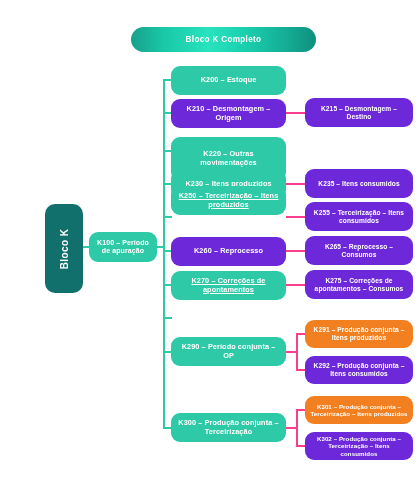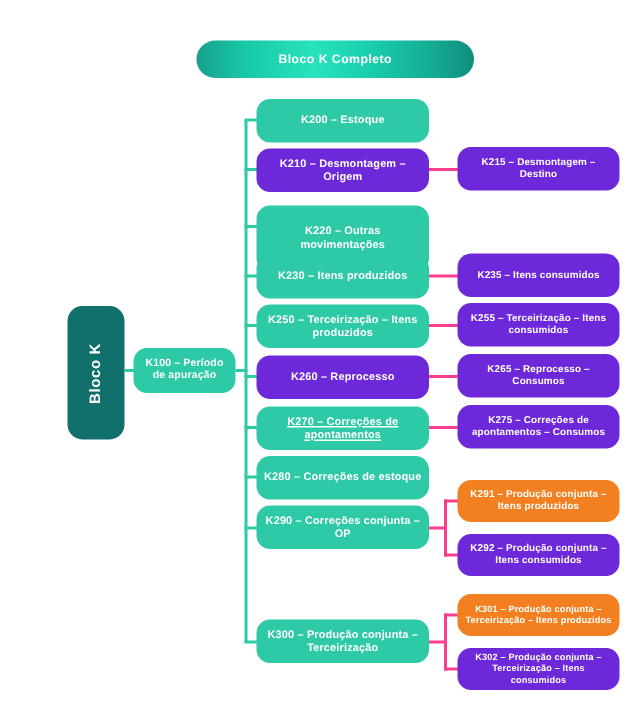--- a/index.html
+++ b/index.html
@@ -98,38 +98,35 @@
     </div>
 
   <div class="node teal n-mid" style="top:137px;height:44px;">
     <span class="lbl">K220 – Outras movimentações</span>
     </div>
 
   <div class="node teal n-mid" style="top:170px;height:29px;justify-content:flex-end;">
     <span class="lbl">K230 – Itens produzidos</span>
     </div>
 
-  <div class="node teal n-mid" style="top:203px;height:29px;">
+  <div class="node teal n-mid" style="top:186px;height:29px;text-decoration:underline;">
     <span class="lbl">K250 – Terceirização – Itens produzidos</span>
     </div>
 
   <div class="node purple n-mid" style="top:237px;height:29px;">
     <span class="lbl">K260 – Reprocesso</span>
     </div>
 
   <div class="node teal n-mid" style="top:271px;height:29px;text-decoration:underline;">
     <span class="lbl">K270 – Correções de apontamentos</span>
     </div>
 
-  <div class="node teal n-mid" style="top:304px;height:29px;">
-    <span class="lbl">K280 – Correções de estoque</span>
-    </div>
 
   <div class="node teal n-mid" style="top:337px;height:29px;">
-    <span class="lbl">K290 – Correções conjunta – OP</span>
+    <span class="lbl">K290 – Período conjunta – OP</span>
     </div>
 
   <div class="node teal n-mid" style="top:413px;height:29px;">
     <span class="lbl">K300 – Produção conjunta – Terceirização</span>
     </div>
 
   <div class="connpink" style="left:263px;top:112px;width:20px;height:2px;"></div>
   <div class="connpink" style="left:263px;top:183px;width:20px;height:2px;"></div>
   <div class="connpink" style="left:263px;top:216px;width:20px;height:2px;"></div>
   <div class="connpink" style="left:263px;top:250px;width:20px;height:2px;"></div>

